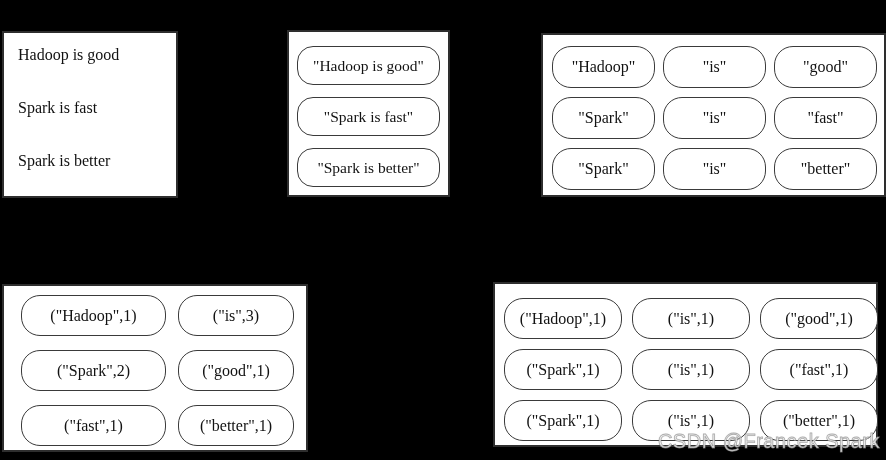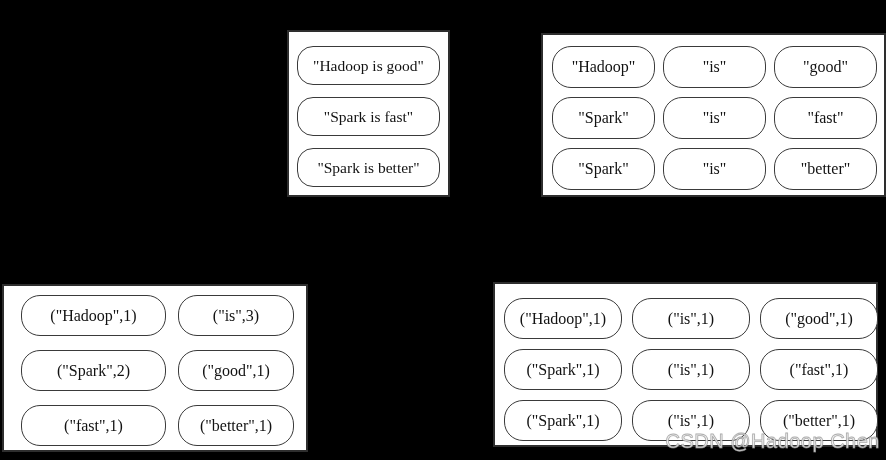--- a/index.html
+++ b/index.html
@@ -109,20 +109,25 @@
     -webkit-text-stroke: 0.8px rgba(140, 140, 140, 0.65);
     text-shadow: 0 0 1px rgba(110, 110, 110, 0.55);
     white-space: nowrap;
   }
 </style>
 </head>
 <body>
 
 <div class="canvas">
 
+  <div class="box box-source">
+    <div class="text-line">Hadoop is good</div>
+    <div class="text-line">Spark is fast</div>
+    <div class="text-line">Spark is better</div>
+  </div>
 
   <div class="box box-lines">
     <div class="pill">"Hadoop is good"</div>
     <div class="pill">"Spark is fast"</div>
     <div class="pill">"Spark is better"</div>
   </div>
 
   <div class="box box-words">
     <div class="pill">"Hadoop"</div>
     <div class="pill">"is"</div>
@@ -149,15 +154,15 @@
     <div class="pill">("is",1)</div>
     <div class="pill">("good",1)</div>
     <div class="pill">("Spark",1)</div>
     <div class="pill">("is",1)</div>
     <div class="pill">("fast",1)</div>
     <div class="pill">("Spark",1)</div>
     <div class="pill">("is",1)</div>
     <div class="pill">("better",1)</div>
   </div>
 
-  <div class="watermark">CSDN @Hadoop Chen</div>
+  <div class="watermark">CSDN @Francek Spark</div>
 
 </div>
 
 </body></html>

